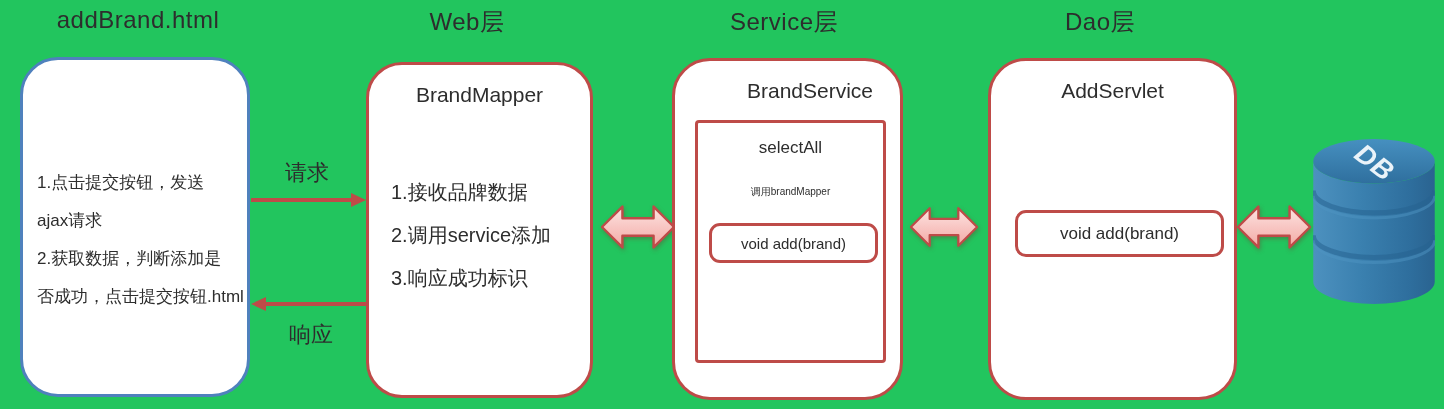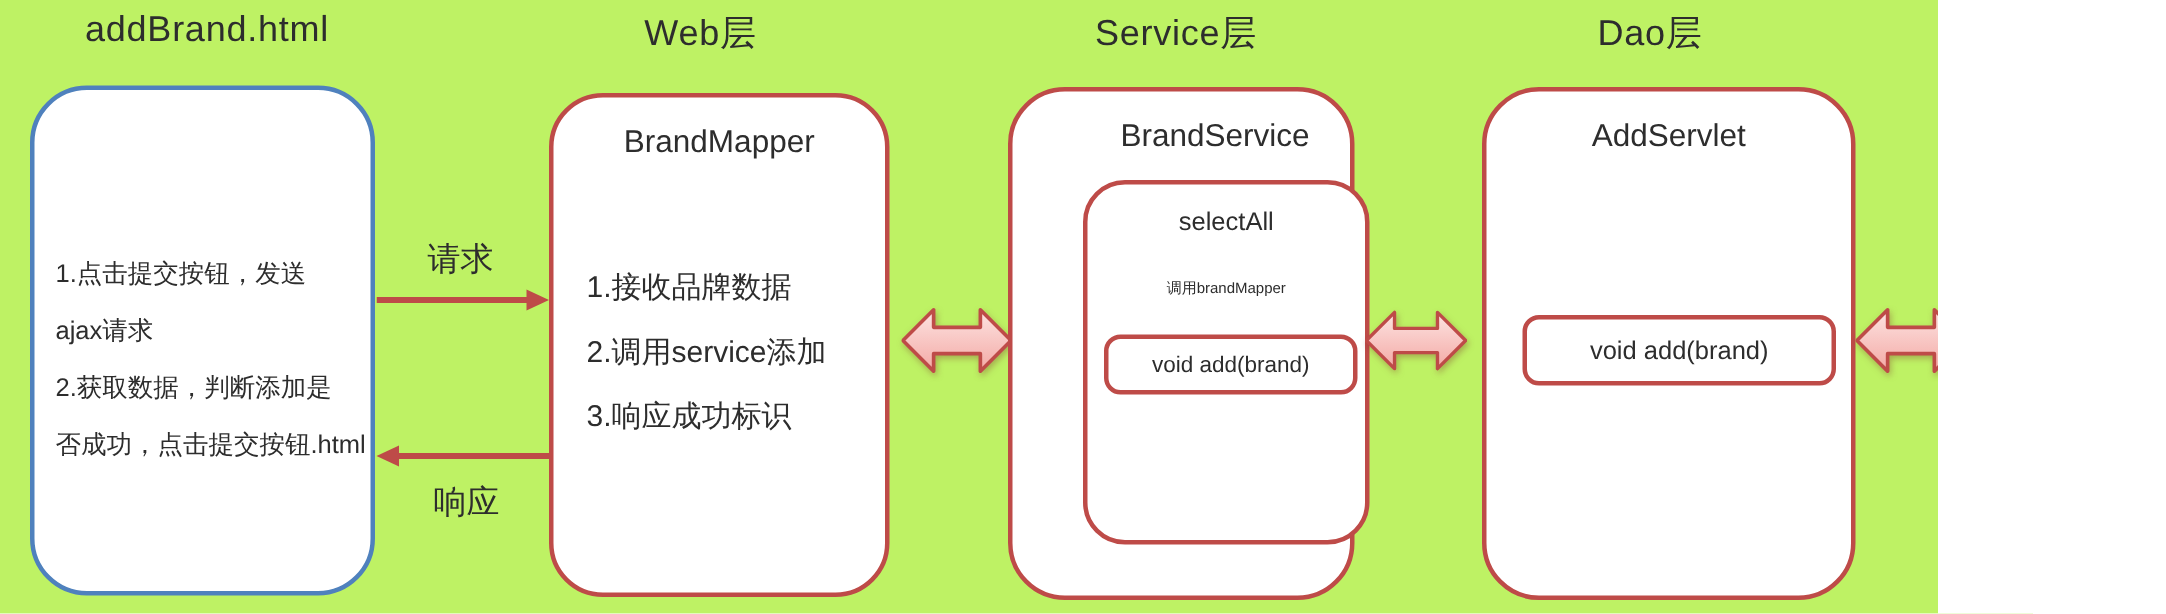--- a/index.html
+++ b/index.html
@@ -1,30 +1,30 @@
 <!DOCTYPE html>
 <html style="--blue-border: #4f81bd; --red-border: #be4b48; --arrow-fill-light: #fde4e2; --arrow-fill-dark: #f3a9a5; --db-blue: #35779f; --text: #2d2d2d;"><head>
 <meta charset="utf-8">
 <style>
   html,body{margin:0;padding:0;background:#ffffff;}
   .canvas{
-    position:relative;width:1292px;height:409px;background:#bef264;overflow:hidden;
+    position:relative;width:1444px;height:409px;background:#22c55e;overflow:hidden;
     font-family:"Liberation Sans","DejaVu Sans",sans-serif;color:var(--text,#2d2d2d);
   }
   .abs{position:absolute;}
   .title{font-size:24px;text-align:center;letter-spacing:.5px;}
   .box{position:absolute;background:#fff;box-sizing:border-box;}
   .blue-box{border:3px solid var(--blue-border,#4f81bd);border-radius:38px;}
   .red-box{border:3px solid var(--red-border,#be4b48);border-radius:38px;}
   .box-header{text-align:center;font-size:21px;margin-top:18px;}
   .client-lines{position:absolute;left:14px;top:104px;width:212px;font-size:17px;line-height:38px;}
   .web-items{position:absolute;left:22px;top:106px;font-size:20px;line-height:43px;}
   .inner-box{position:absolute;background:#fff;box-sizing:border-box;
     border:3px solid var(--red-border,#be4b48);}
-  .svc-inner{left:20px;top:59px;width:191px;height:243px;border-radius:28px;margin-left:27px;}
+  .svc-inner{left:20px;top:59px;width:191px;height:243px;border-radius:4px;}
   .svc-sub{text-align:center;font-size:17px;margin-top:15px;}
   .svc-note{text-align:center;font-size:10px;margin-top:27px;}
   .method-pill{position:absolute;border:3px solid var(--red-border,#be4b48);
     border-radius:11px;box-sizing:border-box;background:#fff;
     display:flex;align-items:center;justify-content:center;}
   .svc-pill{left:11px;top:100px;width:169px;height:40px;font-size:15px;}
   .dao-pill{left:24px;top:149px;width:209px;height:47px;font-size:17px;}
   .flow-label{font-size:22px;text-align:center;width:90px;}
   .darrow{filter:drop-shadow(1px 2px 2px rgba(120,40,40,.35));}
 </style>

